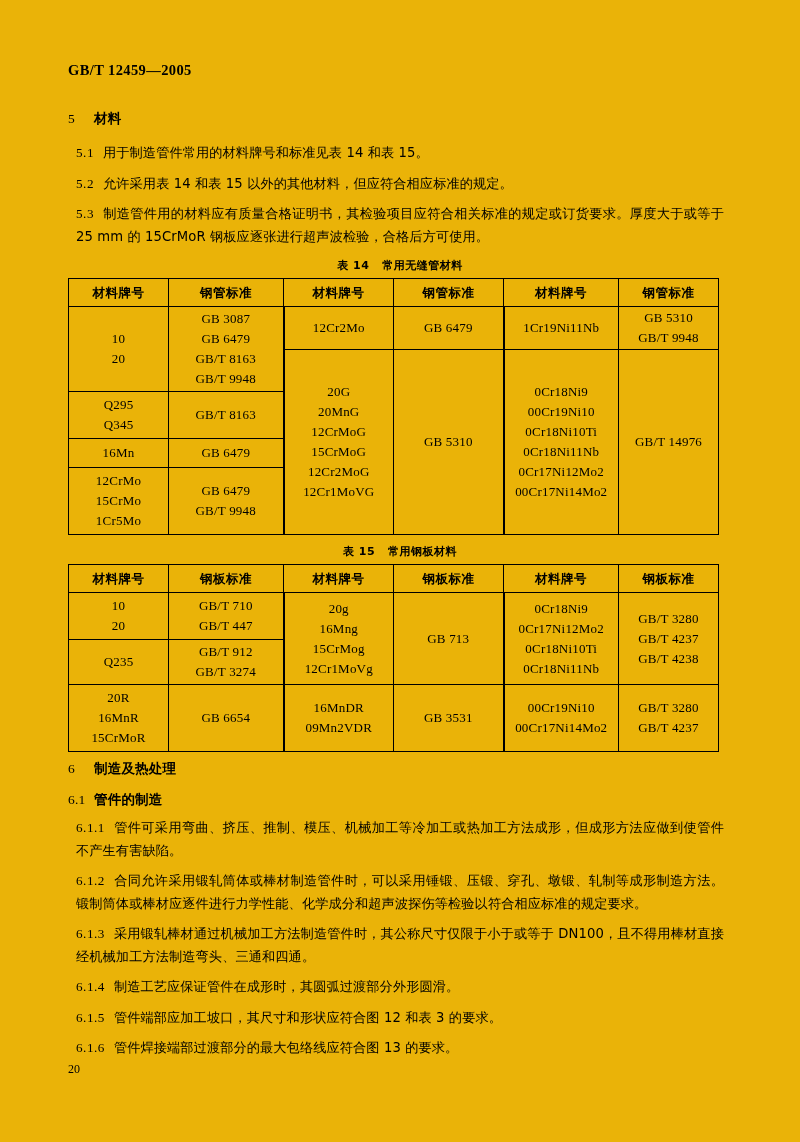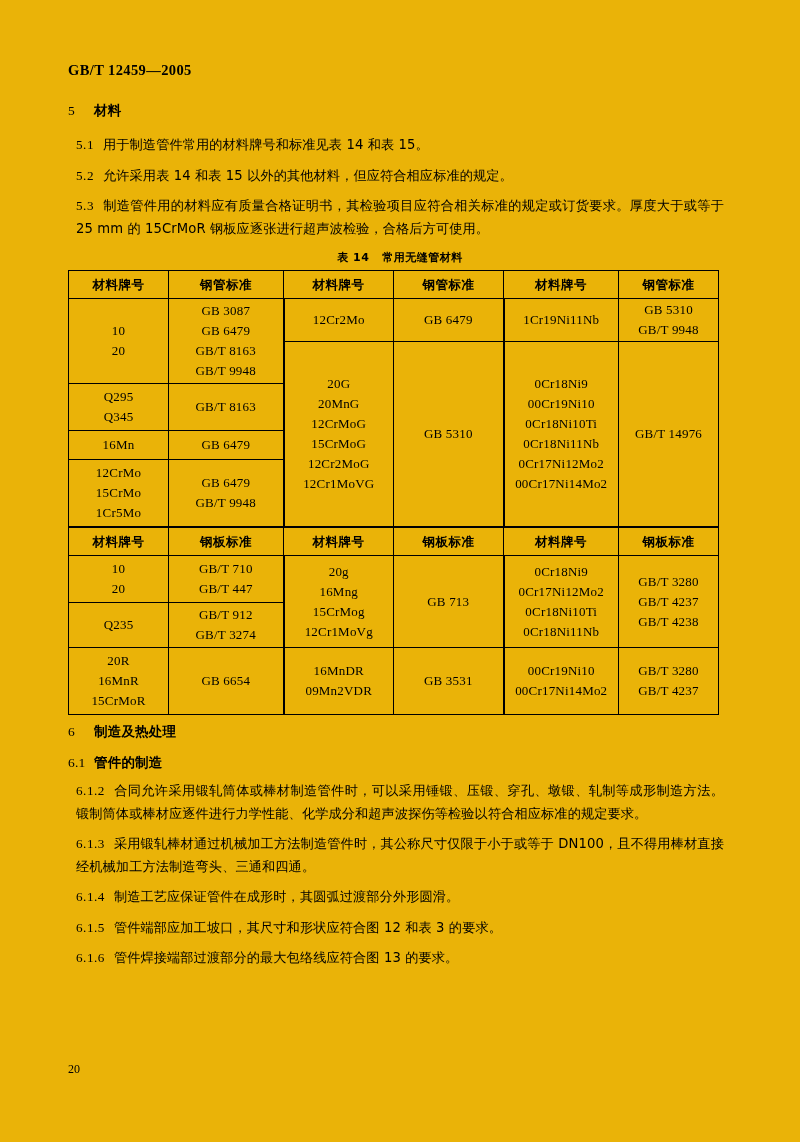--- a/index.html
+++ b/index.html
@@ -123,21 +123,21 @@
     font-size: 12px;
   }
 </style>
 </head>
 <body>
 
 <div class="page">
 
   <div class="doc-header">GB/T 12459—2005</div>
 
-  <div class="content" style="top:102px;">
+  <div class="content" style="top:110px;">
 
     <div class="sec-heading" style="margin-bottom:14px;">
       <span class="num">5</span><span>材料</span>
     </div>
 
     <p class="para" style="margin-bottom:6px;">
       <span class="num">5.1</span><span>用于制造管件常用的材料牌号和标准见表 14 和表 15。</span>
     </p>
 
     <p class="para" style="margin-bottom:6px;">
@@ -250,20 +250,23 @@
             <span class="ln">1Cr5Mo</span>
           </td>
           <td>
             <span class="ln">GB 6479</span>
             <span class="ln">GB/T 9948</span>
           </td>
         </tr>
       </tbody>
     </table>
 
+    <p class="tbl-caption" style="margin-top:9px;margin-bottom:5px;">
+      <span>表 15</span>&nbsp;&nbsp;&nbsp;<span>常用钢板材料</span>
+    </p>
 
     <table class="mat t15 outer-frame">
       <colgroup>
         <col style="width:100px">
           <col style="width:115px">
         <col style="width:110px">
           <col style="width:110px">
         <col style="width:115px">
           <col style="width:100px">
       </colgroup>
@@ -348,20 +351,23 @@
     </table>
 
     <div class="sec-heading" style="margin-top:8px;margin-bottom:13px;">
       <span class="num">6</span><span>制造及热处理</span>
     </div>
 
     <div class="sec-heading" style="margin-bottom:8px;">
       <span class="num">6.1</span><span>管件的制造</span>
     </div>
 
+    <p class="para">
+      <span class="num">6.1.1</span><span>管件可采用弯曲、挤压、推制、模压、机械加工等冷加工或热加工方法成形，但成形方法应做到使管件不产生有害缺陷。</span>
+    </p>
 
     <p class="para">
       <span class="num">6.1.2</span><span>合同允许采用锻轧筒体或棒材制造管件时，可以采用锤锻、压锻、穿孔、墩锻、轧制等成形制造方法。锻制筒体或棒材应逐件进行力学性能、化学成分和超声波探伤等检验以符合相应标准的规定要求。</span>
     </p>
 
     <p class="para">
       <span class="num">6.1.3</span><span>采用锻轧棒材通过机械加工方法制造管件时，其公称尺寸仅限于小于或等于 DN100，且不得用棒材直接经机械加工方法制造弯头、三通和四通。</span>
     </p>
 
     <p class="para">

